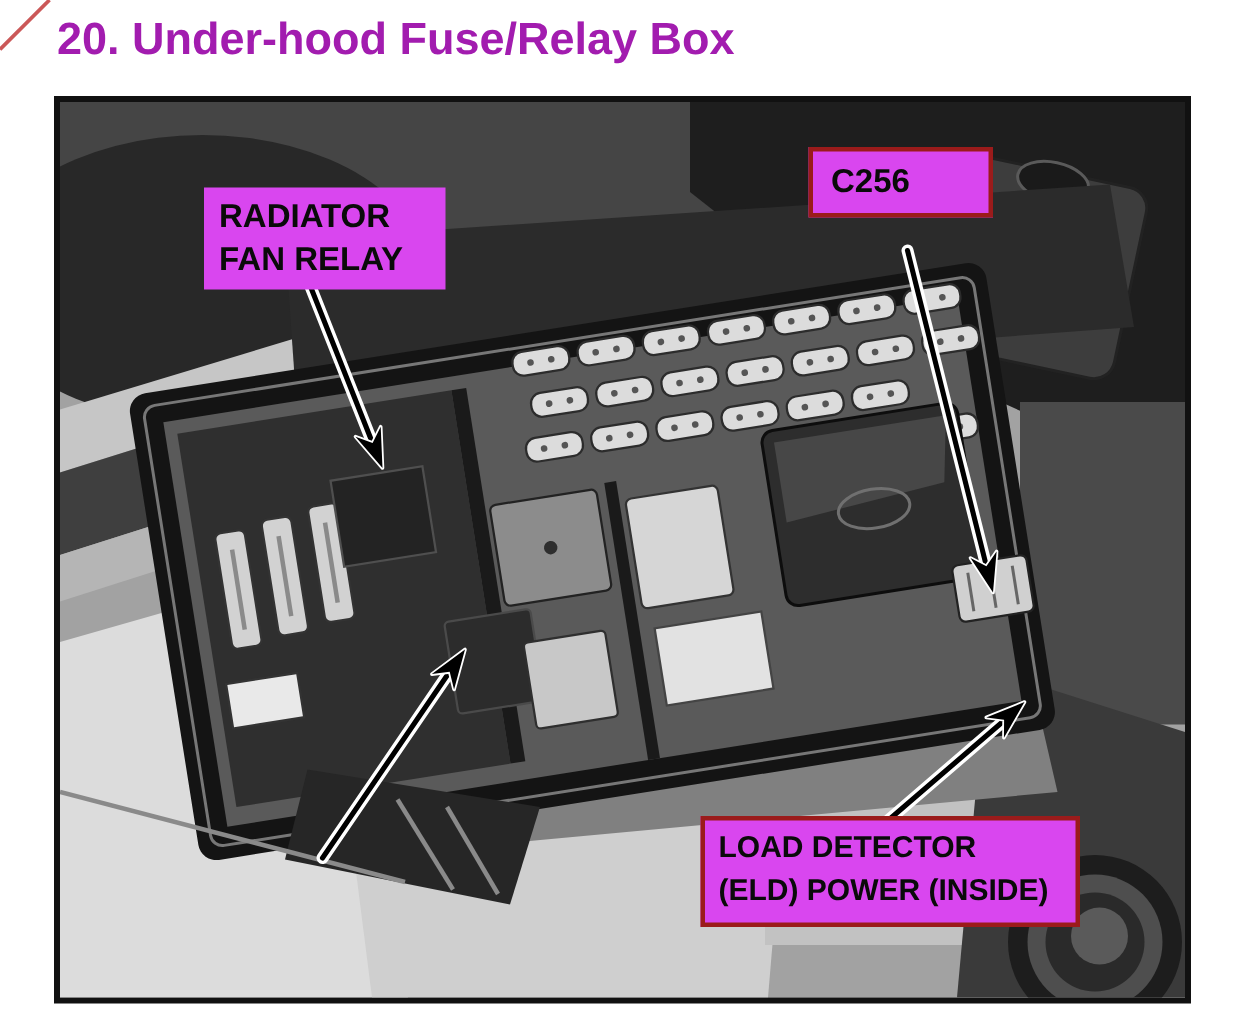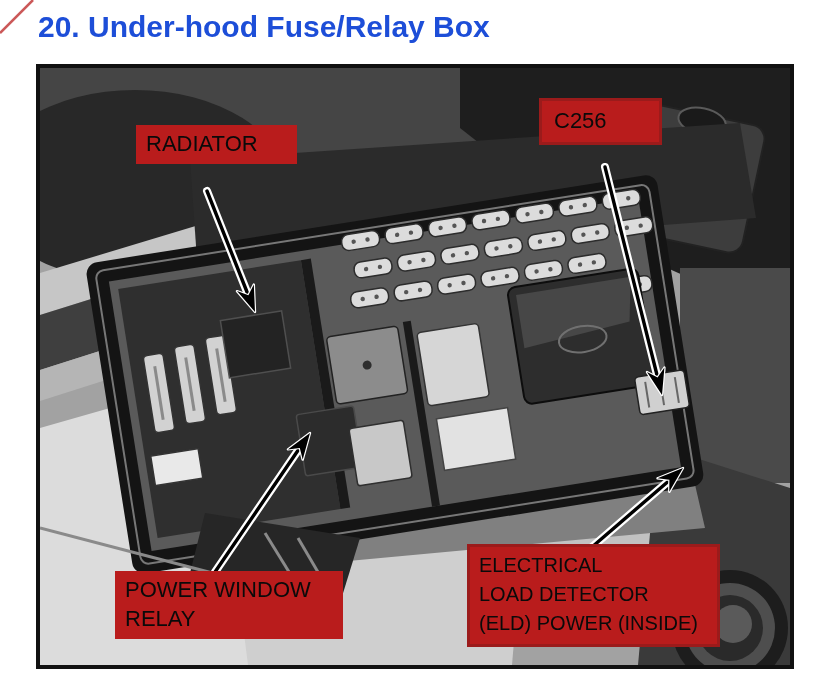--- a/index.html
+++ b/index.html
@@ -3,31 +3,31 @@
 <meta charset="utf-8">
 <style>
   :root{ --callout-border:#9b1b1b; --frame:#111111; }
   html,body{margin:0;padding:0;background:#ffffff;}
   body{
     width:822px;height:683px;position:relative;overflow:hidden;
     font-family:"Liberation Sans", sans-serif;
   }
   .page-title{
     position:absolute;left:38px;top:12px;margin:0;
-    font-size:30px;font-weight:700;color:#1d4ed8;line-height:1;white-space:nowrap;
+    font-size:30px;font-weight:700;color:#a21caf;line-height:1;white-space:nowrap;
   }
   .corner-mark{position:absolute;left:0;top:0;width:40px;height:40px;}
   .figure-frame{
     position:absolute;left:40px;top:68px;width:750px;height:597px;
     box-shadow:0 0 0 4px var(--frame);background:#a2a2a2;
   }
   .photo-svg{position:absolute;left:0;top:0;display:block;}
   .callout{
-    position:absolute;background:#b91c1c;color:#0a0a0a;
-    font-weight:400;font-size:22px;line-height:1.32;
+    position:absolute;background:#d946ef;color:#0a0a0a;
+    font-weight:700;font-size:22px;line-height:1.32;
     padding:4px 10px 6px 10px;box-sizing:border-box;white-space:nowrap;
   }
   .callout span{display:block;}
   .callout--red{border:3px solid var(--callout-border);}
   .co-radiator{left:96px;top:57px;min-width:161px;}
   .co-c256{left:499px;top:30px;min-width:123px;padding:5px 10px 7px 12px;}
   .co-power{left:75px;top:503px;min-width:228px;}
   .co-eld{left:427px;top:476px;min-width:253px;font-size:20px;line-height:1.45;padding:4px 8px 6px 9px;}
   .head{paint-order:stroke;stroke:#ffffff;stroke-width:2.4;fill:#000;stroke-linejoin:round;}
 </style>
@@ -174,31 +174,27 @@
         <g>
           <line x1="552" y1="479" x2="631" y2="411" stroke="#fff" stroke-width="8"></line>
           <line x1="552" y1="479" x2="631" y2="411" stroke="#000" stroke-width="3.4"></line>
           <polygon class="head" points="643,400 629.3,423.8 629.4,411.8 617.5,410.3"></polygon>
         </g>
       </g>
     </svg>
 
     <div class="callout co-radiator">
       <span>RADIATOR</span>
+      <span>FAN RELAY</span>
     </div>
 
     <div class="callout callout--red co-c256">
       <span>C256</span>
     </div>
 
-    <div class="callout co-power">
-      <span>POWER WINDOW</span>
-      <span>RELAY</span>
-    </div>
 
     <div class="callout callout--red co-eld">
-      <span>ELECTRICAL</span>
       <span>LOAD DETECTOR</span>
       <span>(ELD) POWER (INSIDE)</span>
     </div>
 
   </div>
 </main>
 
 </body></html>

